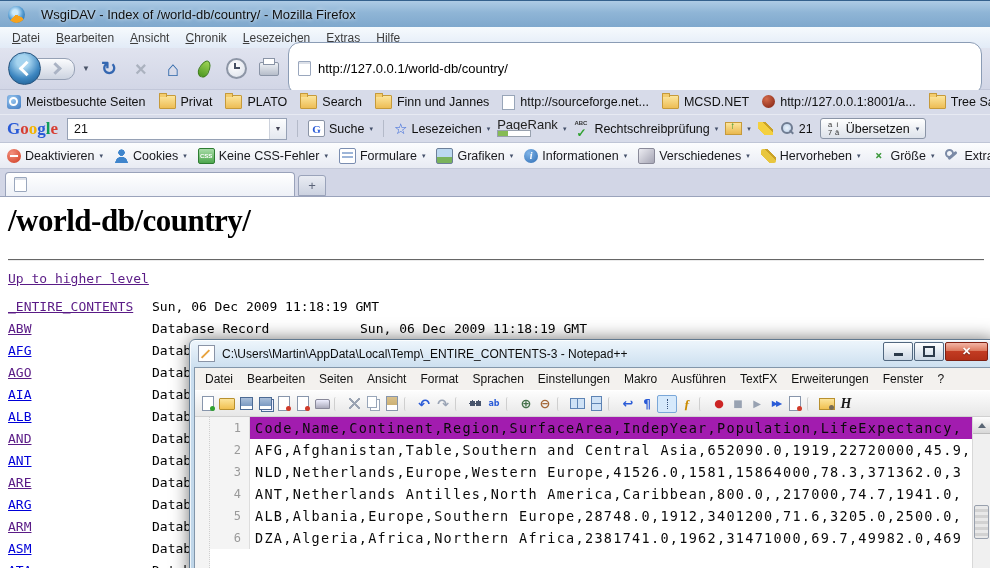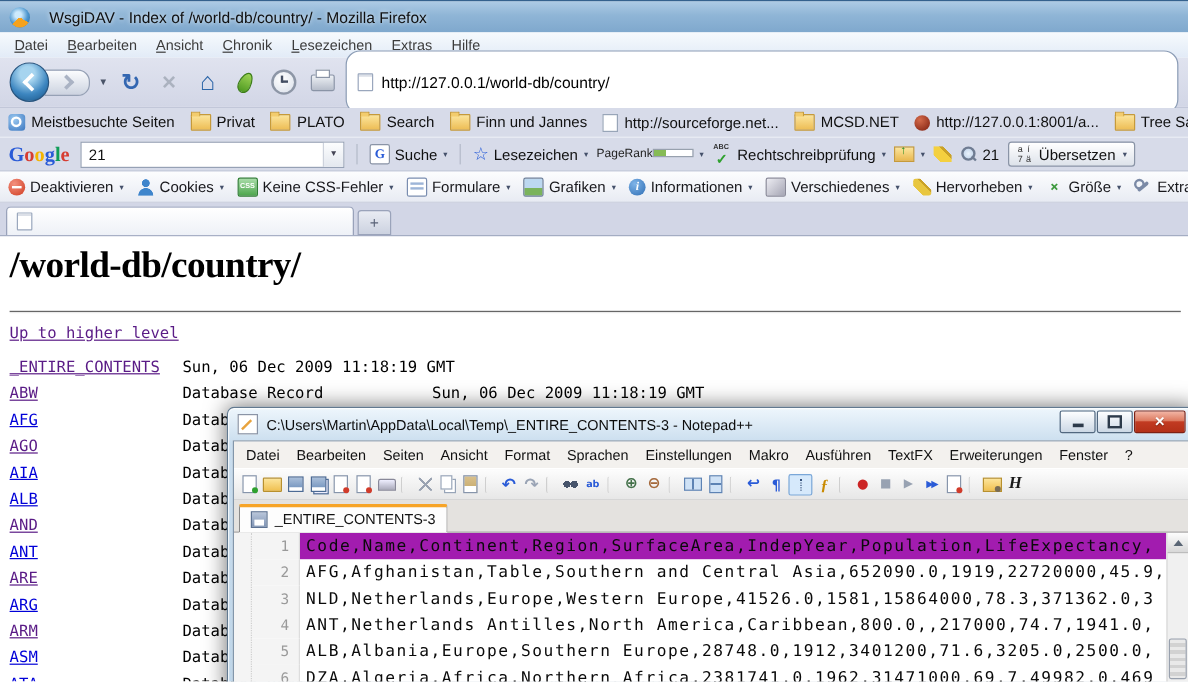--- a/index.html
+++ b/index.html
@@ -46,21 +46,21 @@
   .printer{width:18px;height:12px;border:1px solid #8a94a6;border-radius:2px;position:relative;
            background:linear-gradient(#eef1f5,#b6bdca)}
   .printer::after{content:"";position:absolute;top:-5px;left:3px;right:3px;height:5px;background:#fff;border:1px solid #8a94a6}
   .urlbar{flex:1;height:23px;border:1px solid #8b9cb5;border-radius:12px;background:#fff;
           display:flex;align-items:center;gap:7px;padding:14px 9px;font-size:13px;color:#000}
   .pgico{width:11px;height:13px;background:#fff;border:1px solid #9aa7bd;border-radius:1px;flex:none;
          box-shadow:inset 0 2px 0 rgba(154,167,189,.35)}
 
   .bookmarksbar{height:24px;background:#d7dbe9;display:flex;align-items:center;padding:0 7px;gap:13px;
                 font-size:12.5px;color:#101010;flex:none}
-  .bm-item{display:flex;align-items:flex-end;gap:5px;white-space:nowrap}
+  .bm-item{display:flex;align-items:flex-start;gap:5px;white-space:nowrap}
   .bmk{width:15px;height:12px;position:relative;flex:none}
   .bmk.k-folder{background:linear-gradient(#fce59c,#edbd55);border:1px solid #c69a3a;border-radius:1px}
   .bmk.k-folder::before{content:"";position:absolute;top:-3px;left:-1px;width:6px;height:3px;background:#f3cc6d;
                 border:1px solid #c69a3a;border-bottom:none;border-radius:1px 1px 0 0}
   .bmk.k-page{width:11px;height:13px;background:#fff;border:1px solid #98a5b8}
   .bmk.k-most-visited{width:14px;height:14px;border-radius:3px;
                 background:radial-gradient(circle at 35% 30%,#9cc9f0,#3a76c0)}
   .bmk.k-most-visited::after{content:"";position:absolute;width:5px;height:5px;border:2px solid #fff;border-radius:50%;top:2px;left:2px}
   .bmk.k-site{width:13px;height:13px;border-radius:50%;background:radial-gradient(circle at 35% 30%,#d46a4a,#7c1d0e)}
 
@@ -71,21 +71,21 @@
            font-size:12.5px;padding-left:6px}
   .gsearch .val{flex:1}
   .gsearch .dd{width:16px;height:100%;border-left:1px solid #cdd2dc;display:flex;align-items:center;justify-content:center;
            font-size:7px;color:#445;background:linear-gradient(#fcfdfe,#e4e8ef)}
   .vsep{width:1px;height:17px;background:#b4bac9;margin:0 3px;flex:none}
   .gbtn{display:flex;align-items:center;gap:4px;white-space:nowrap}
   .car{font-size:7px;color:#44506a;margin-left:1px}
   .gico-g{width:15px;height:15px;background:#fff;border:1px solid #8a94a6;border-radius:2px;display:flex;
           align-items:center;justify-content:center;font:bold 11px "Liberation Serif",serif;color:#2a5bd7}
   .gstar{color:#2b5fd9;font-size:15px;line-height:1}
-  .pagerank{display:flex;flex-direction:row;font-size:10px;line-height:10px;color:#222}
+  .pagerank{display:flex;flex-direction:column;font-size:13px;line-height:10px;color:#222}
   .pr-bar{width:32px;height:5px;border:1px solid #98a1ae;background:linear-gradient(90deg,#86bb55 0 30%,#fff 30%)}
   .spell{position:relative;width:17px;height:16px;flex:none}
   .spell::before{content:"ABC";position:absolute;top:-1px;left:1px;font:bold 6px "Liberation Sans",sans-serif;color:#333}
   .spell::after{content:"✓";position:absolute;bottom:-3px;left:3px;color:#2fa12f;font-weight:bold;font-size:12px}
   .gfold{width:15px;height:11px;background:linear-gradient(#fce59c,#e9b84e);border:1px solid #c69a3a;position:relative;flex:none}
   .gfold::after{content:"↑";position:absolute;top:-3px;left:4px;color:#1f8a1f;font-size:10px;font-weight:bold}
   .hlpen{width:15px;height:13px;flex:none;
          background:linear-gradient(45deg,transparent 22%,#f4d03f 22% 62%,#caa227 62% 74%,transparent 74%)}
   .gloupe{position:relative;width:15px;height:15px;flex:none}
   .gloupe::before{content:"";position:absolute;width:8px;height:8px;border:2px solid #6f7c92;border-radius:50%;top:1px;left:1px;
@@ -573,26 +573,20 @@
         <span class="ti k-sep"></span>
         <span class="ti k-macro-record"></span>
         <span class="ti k-macro-stop"></span>
         <span class="ti k-macro-play"></span>
         <span class="ti k-macro-run-multiple"></span>
         <span class="ti k-macro-save"></span>
         <span class="ti k-sep"></span>
         <span class="ti k-textfx-folder"></span>
         <span class="ti k-html-preview"></span>
       </div>
-    <div class="npp-tabbar">
-      <div class="npp-tab">
-        <span class="flop"></span>
-        <span>_ENTIRE_CONTENTS-3</span>
-      </div>
-    </div>
     <div class="npp-editor">
       <div class="bm-margin"></div>
       <div class="ed-lines">
 
           <div class="line k-current">
             <span class="ln">1</span>
             <span class="lt">Code,Name,Continent,Region,SurfaceArea,IndepYear,Population,LifeExpectancy,</span>
           </div>
 
           <div class="line">

